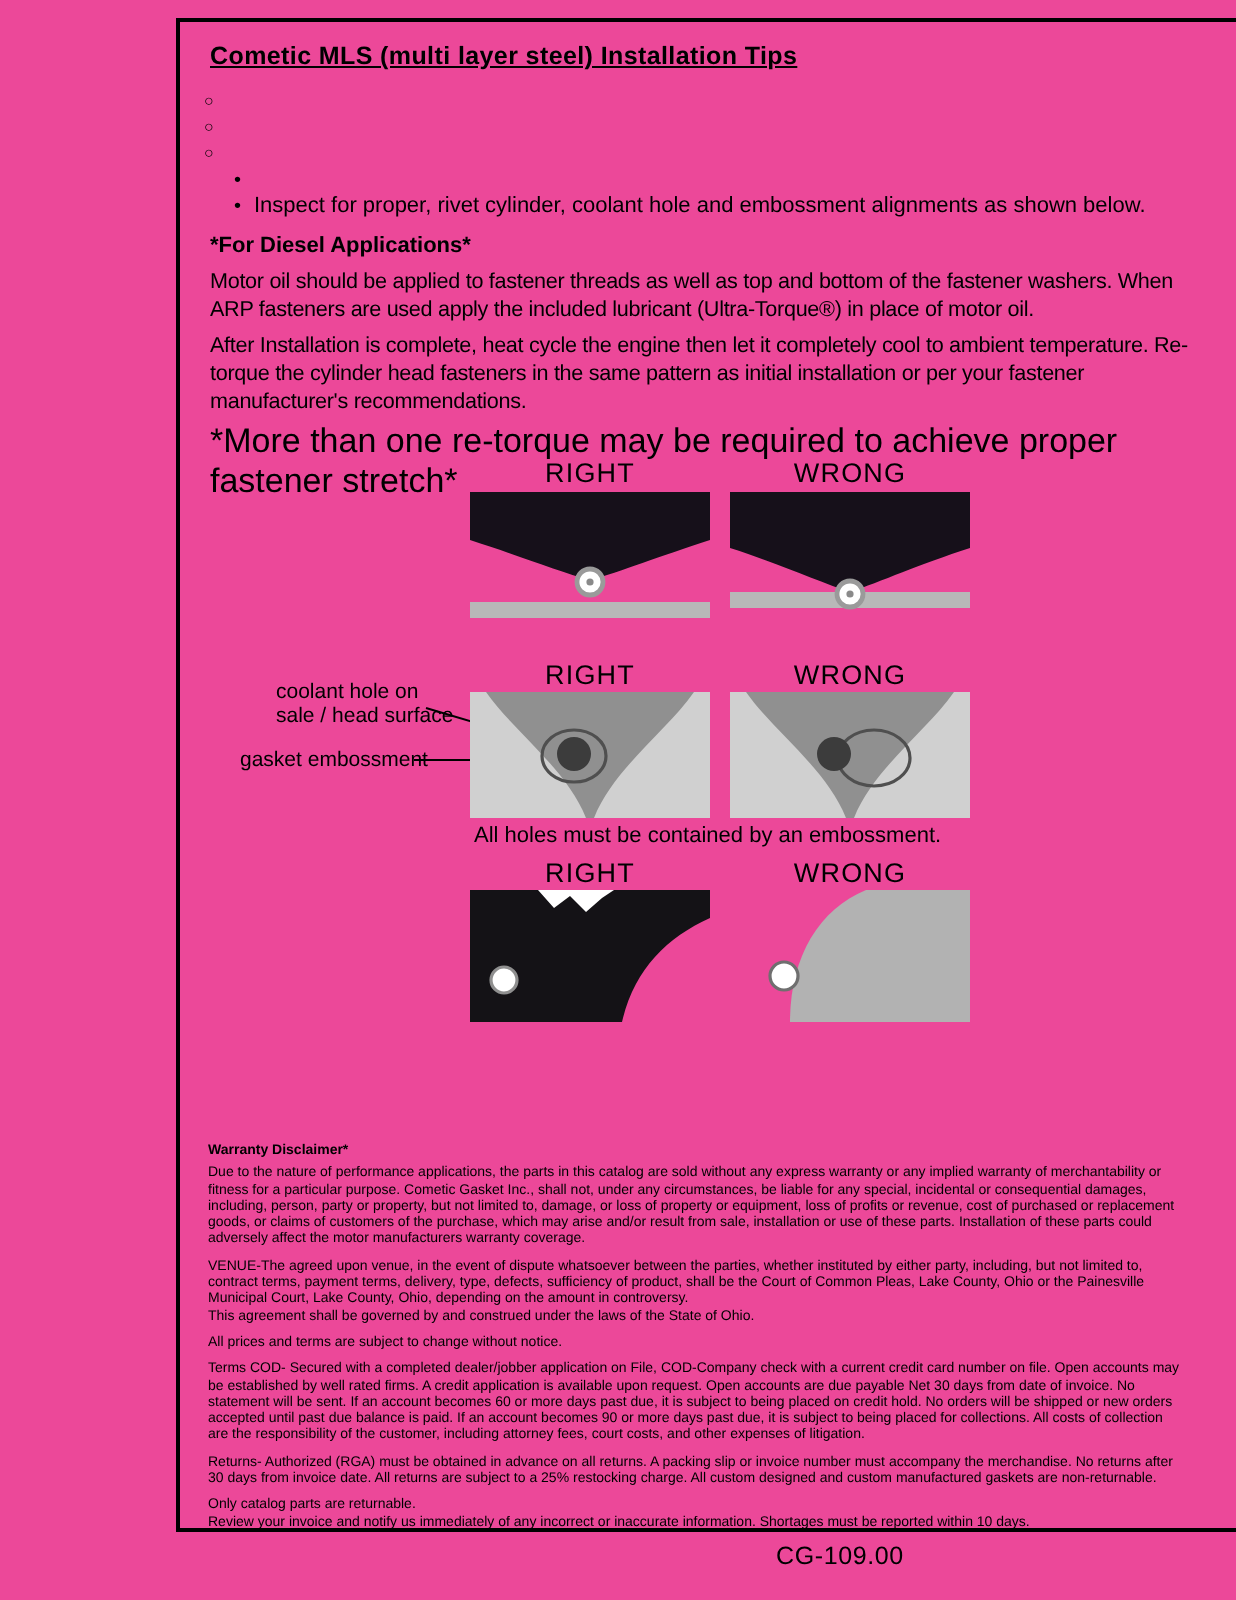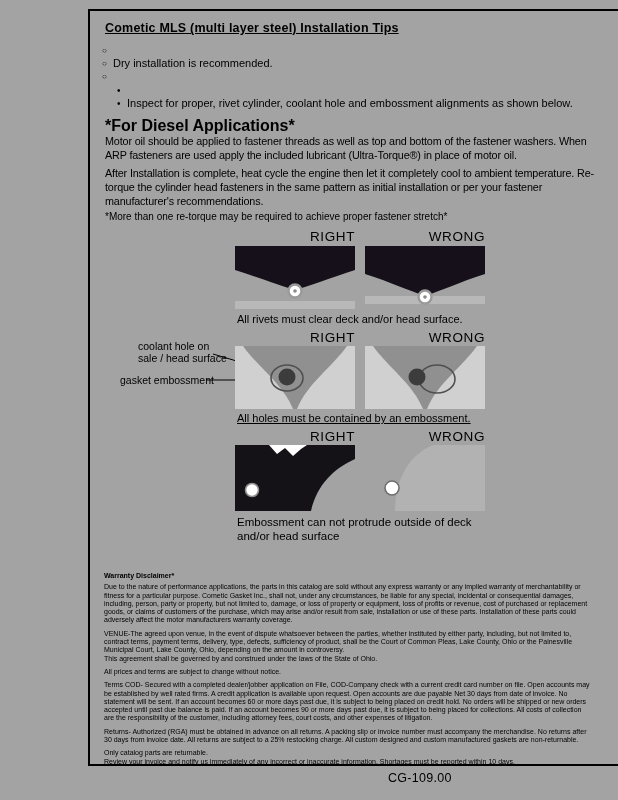--- a/index.html
+++ b/index.html
@@ -1,38 +1,38 @@
 <!DOCTYPE html>
 <html><head>
 <meta charset="utf-8">
 <style>
   * { margin:0; padding:0; box-sizing:border-box; }
   html,body { background:#ffffff; }
   .page {
-    position:relative; width:618px; height:800px; background:#a3a3a3;
+    position:relative; width:618px; height:800px; background:#ec4899;
     font-family:"Liberation Sans", sans-serif; color:#000; overflow:hidden;
   }
   .hline { position:absolute; background:#000; height:2px; }
   .vline { position:absolute; background:#000; width:2px; }
 
   .title {
     position:absolute; left:105px; top:21px;
     font-size:12.5px; font-weight:bold; text-decoration:underline; letter-spacing:0.2px;
   }
   .tips { position:absolute; left:102px; top:44px; font-size:11px; line-height:13.2px; }
   .tip-row { display:flex; }
   .tip-row .marker { width:11px; font-size:8px; line-height:13.2px; flex:0 0 auto; }
   .tip-row.sub { margin-left:15px; }
   .tip-row.sub .marker { font-size:10px; width:10px; }
 
-  .diesel-heading { position:absolute; left:105px; top:117px; font-size:16px; font-weight:bold; }
+  .diesel-heading { position:absolute; left:105px; top:117px; font-size:11px; font-weight:bold; }
   .para { position:absolute; left:105px; width:492px; font-size:10.8px; line-height:13.8px; letter-spacing:-0.15px; }
-  .note { position:absolute; left:105px; top:211px; font-size:10px; }
+  .note { position:absolute; left:105px; top:211px; font-size:17px; }
 
-  .col-header { position:absolute; width:120px; text-align:right; font-size:13.5px; letter-spacing:0.6px; }
+  .col-header { position:absolute; width:120px; text-align:center; font-size:13.5px; letter-spacing:0.6px; }
   .panel { position:absolute; width:120px; display:block; }
   .caption { position:absolute; left:237px; font-size:11px; line-height:13px; white-space:pre-line; }
 
   .pointer-label { position:absolute; font-size:10.5px; line-height:12px; white-space:pre-line; }
   .leader-svg { position:absolute; pointer-events:none; }
 
   .legal { position:absolute; left:104px; top:572px; width:486px; font-size:7px; line-height:8.3px; }
   .legal-heading { font-weight:bold; margin-bottom:3px; }
   .legal .lp { margin-bottom:5px; white-space:pre-line; }
 
@@ -48,21 +48,20 @@
   <div class="hline" style="left:88px; top:764px; width:530px;"></div>
 
   <div class="title">Cometic MLS (multi layer steel) Installation Tips</div>
 
   <div class="tips">
     <div class="tip-row">
       <span class="marker">○</span>
     </div>
     <div class="tip-row">
       <span class="marker">○</span>
-      <span>Dry installation is recommended.</span>
     </div>
     <div class="tip-row">
       <span class="marker">○</span>
     </div>
     <div class="tip-row sub">
       <span class="marker">•</span>
     </div>
     <div class="tip-row sub">
       <span class="marker">•</span>
       <span>Inspect for proper, rivet cylinder, coolant hole and embossment alignments as shown below.</span>
@@ -82,21 +81,20 @@
     <path d="M0,0 H120 V24 C95,32 75,40 60,44 C45,40 25,32 0,24 Z" fill="#16101a"></path>
     <circle cx="60" cy="45" r="6.5" fill="#ffffff" stroke="#9a9a9a" stroke-width="2.4"></circle>
     <circle cx="60" cy="45" r="1.8" fill="#8a8a8a"></circle>
   </svg>
   <svg class="panel" style="left:365px; top:246px; height:63px;" viewBox="0 0 120 63">
     <rect x="0" y="50" width="120" height="8" fill="#b8b8b8"></rect>
     <path d="M0,0 H120 V28 C95,36 75,45 60,50 C45,45 25,36 0,28 Z" fill="#16101a"></path>
     <circle cx="60" cy="51" r="6.5" fill="#ffffff" stroke="#9a9a9a" stroke-width="2.4"></circle>
     <circle cx="60" cy="51" r="1.8" fill="#8a8a8a"></circle>
   </svg>
-  <div class="caption" style="top:313px;">All rivets must clear deck and/or head surface.</div>
 
   <div class="col-header" style="left:235px; top:330px;">RIGHT</div>
   <div class="col-header" style="left:365px; top:330px;">WRONG</div>
 
   <div class="pointer-label" style="left:138px; top:340px;">coolant hole on
 sale / head surface</div>
   <div class="pointer-label" style="left:120px; top:374px;">gasket embossment</div>
 
   <svg class="leader-svg" style="left:203px; top:346px; width:115px; height:55px;" viewBox="0 0 115 55">
     <line x1="10" y1="8" x2="84" y2="30" stroke="#000" stroke-width="1"></line>
@@ -108,36 +106,34 @@
     <path d="M8,0 H112 C98,20 72,38 62,63 H58 C48,38 22,20 8,0 Z" fill="#909090"></path>
     <ellipse cx="52" cy="32" rx="16" ry="13" fill="none" stroke="#4f4f4f" stroke-width="1.6"></ellipse>
     <circle cx="52" cy="31" r="8.5" fill="#3c3c3c"></circle>
   </svg>
   <svg class="panel" style="left:365px; top:346px; height:63px;" viewBox="0 0 120 63">
     <rect width="120" height="63" fill="#d0d0d0"></rect>
     <path d="M8,0 H112 C98,20 72,38 62,63 H58 C48,38 22,20 8,0 Z" fill="#909090"></path>
     <ellipse cx="72" cy="33" rx="18" ry="14" fill="none" stroke="#4f4f4f" stroke-width="1.6"></ellipse>
     <circle cx="52" cy="31" r="8.5" fill="#3c3c3c"></circle>
   </svg>
-  <div class="caption" style="top:412px;text-decoration:underline;">All holes must be contained by an embossment.</div>
+  <div class="caption" style="top:412px;">All holes must be contained by an embossment.</div>
 
   <div class="col-header" style="left:235px; top:429px;">RIGHT</div>
   <div class="col-header" style="left:365px; top:429px;">WRONG</div>
 
   <svg class="panel" style="left:235px; top:445px; height:66px;" viewBox="0 0 120 66">
     <path d="M0,0 H120 V14 C98,24 82,40 76,66 H0 Z" fill="#141216"></path>
     <path d="M34,0 L42,9 L50,3 L58,11 L66,4 L72,0 Z" fill="#ffffff"></path>
     <circle cx="17" cy="45" r="6.5" fill="#ffffff" stroke="#8f8f8f" stroke-width="1.6"></circle>
   </svg>
   <svg class="panel" style="left:365px; top:445px; height:66px;" viewBox="0 0 120 66">
     <path d="M30,66 C30,34 44,10 68,0 H120 V66 Z" fill="#b2b2b2"></path>
     <circle cx="27" cy="43" r="7" fill="#ffffff" stroke="#6f6f6f" stroke-width="1.6"></circle>
   </svg>
-  <div class="caption" style="top:515px; font-size:11.5px; line-height:14px;">Embossment can not protrude outside of deck
-and/or head surface</div>
 
   <div class="legal">
     <div class="legal-heading">Warranty Disclaimer*</div>
     <div class="lp">Due to the nature of performance applications, the parts in this catalog are sold without any express warranty or any implied warranty of merchantability or fitness for a particular purpose.  Cometic Gasket Inc., shall not, under any circumstances, be liable for any special, incidental or consequential damages, including, person, party or property, but not limited to, damage, or loss of property or equipment, loss of profits or revenue, cost of purchased or replacement goods, or claims of customers of the purchase, which may arise and/or result from sale, installation or use of these parts.  Installation of these parts could adversely affect the motor manufacturers warranty coverage.</div>
     <div class="lp">VENUE-The agreed upon venue, in the event of dispute whatsoever between the parties, whether instituted by either party, including, but not limited to, contract terms, payment terms, delivery, type, defects, sufficiency of product, shall be the Court of Common Pleas, Lake County, Ohio or the Painesville Municipal Court, Lake County, Ohio, depending on the amount in controversy.
 This agreement shall be governed by and construed under the laws of the State of Ohio.</div>
     <div class="lp">All prices and terms are subject to change without notice.</div>
     <div class="lp">Terms COD- Secured with a completed dealer/jobber application on File, COD-Company check with a current credit card number on file.  Open accounts may be established by well rated firms.  A credit application is available upon request.  Open accounts are due payable Net 30 days from date of invoice.  No statement will be sent.  If an account becomes 60 or more days past due, it is subject to being placed on credit hold.  No orders will be shipped or new orders accepted until past due balance is paid.  If an account becomes 90 or more days past due, it is subject to being placed for collections.  All costs of collection are the responsibility of the customer, including attorney fees, court costs, and other expenses of litigation.</div>
     <div class="lp">Returns- Authorized (RGA) must be obtained in advance on all returns.  A packing slip or invoice number must accompany the merchandise.  No returns after 30 days from invoice date.  All returns are subject to a 25% restocking charge.  All custom designed and custom manufactured gaskets are non-returnable.</div>
     <div class="lp">Only catalog parts are returnable.

